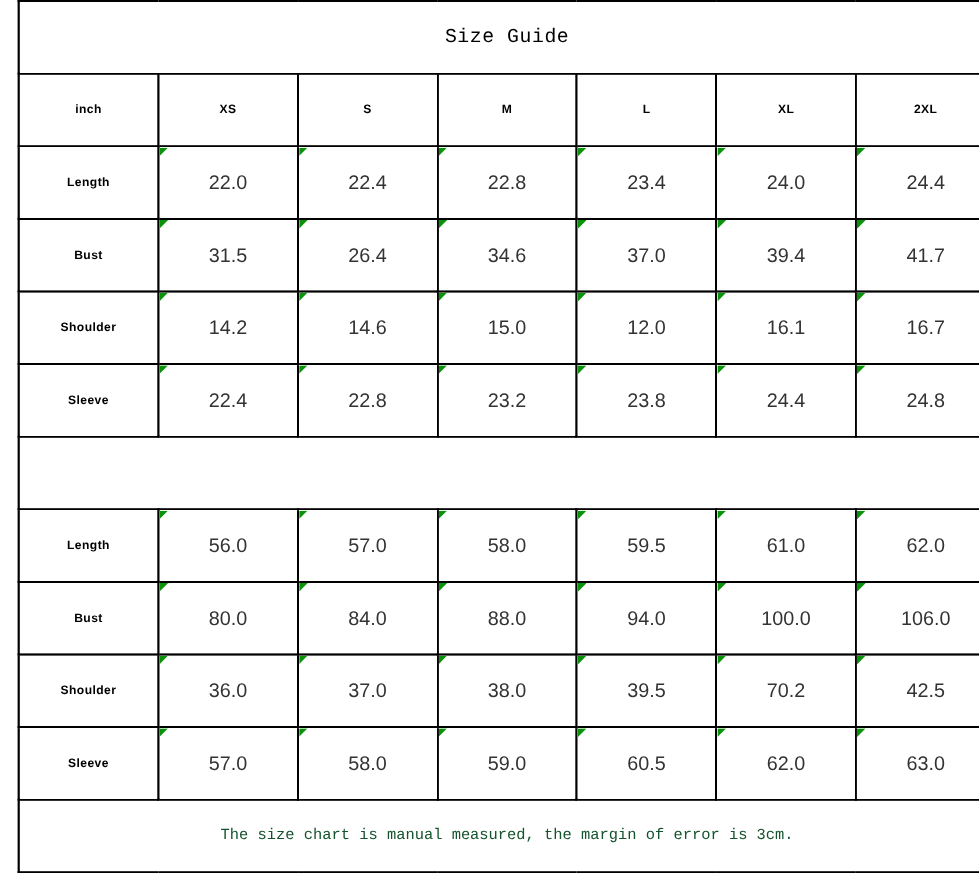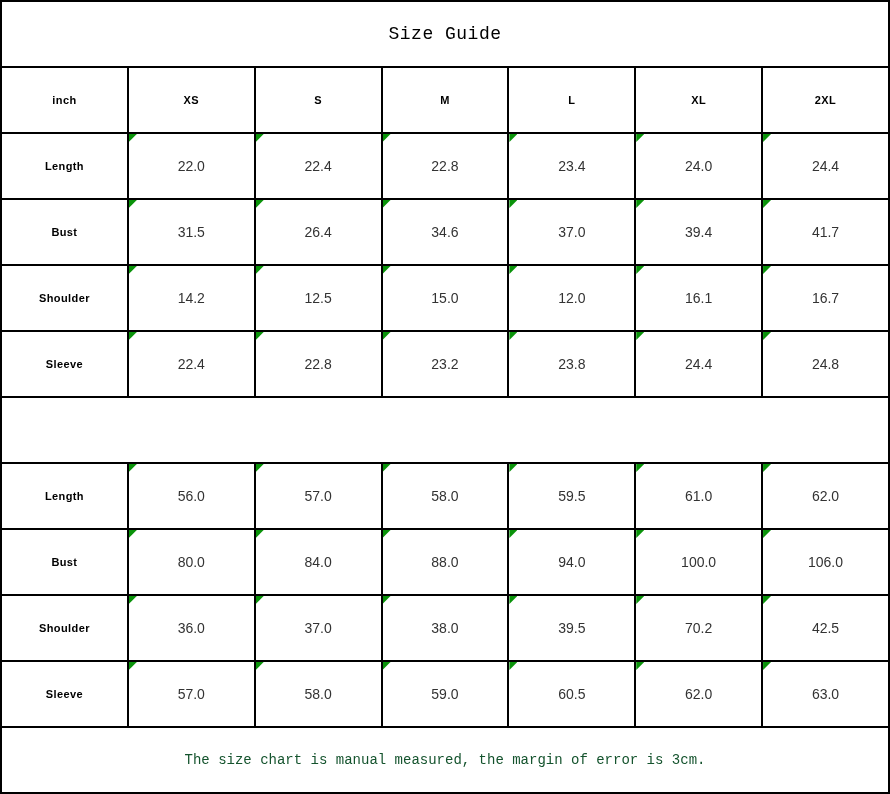--- a/index.html
+++ b/index.html
@@ -2,20 +2,21 @@
 <html style="--background: #ffffff; --border: #000000; --header-text: #000000; --data-text: #333333; --triangle-green: #0a930a;"><head>
 <meta charset="utf-8">
 <style>
   html, body { margin: 0; padding: 0; background: #fff; }
   .sheet {
     width: 751px;
     height: 794px;
     box-sizing: border-box;
     background: var(--background, #ffffff);
     font-family: "Liberation Sans", sans-serif;
+    margin-left: 16px;
   }
   table.size-table {
     width: 890px;
     height: 794px;
     border-collapse: collapse;
     table-layout: fixed;
     box-sizing: border-box;
   }
   table.size-table td {
     border: 2px solid var(--border, #000000);
@@ -33,21 +34,21 @@
     letter-spacing: 0.5px;
     color: #000;
   }
   .head {
     font-weight: bold;
     font-size: 11px;
     letter-spacing: 0.4px;
     color: var(--header-text, #000000);
   }
   .val {
-    font-size: 14px;
+    font-size: 18px;
     color: var(--data-text, #333333);
   }
   .tri {
     position: absolute;
     top: 0;
     left: 0;
     width: 8px;
     height: 8px;
     background: var(--triangle-green, #0a930a);
     clip-path: polygon(0 0, 100% 0, 0 100%);
@@ -105,21 +106,21 @@
     <td class="val"><span class="tri"></span><span>26.4</span></td>
     <td class="val"><span class="tri"></span><span>34.6</span></td>
     <td class="val"><span class="tri"></span><span>37.0</span></td>
     <td class="val"><span class="tri"></span><span>39.4</span></td>
     <td class="val"><span class="tri"></span><span>41.7</span></td>
   </tr>
 
   <tr>
     <td class="head">Shoulder</td>
     <td class="val"><span class="tri"></span><span>14.2</span></td>
-    <td class="val"><span class="tri"></span><span>12.5</span></td>
+    <td class="val"><span class="tri"></span><span>14.6</span></td>
     <td class="val"><span class="tri"></span><span>15.0</span></td>
     <td class="val"><span class="tri"></span><span>12.0</span></td>
     <td class="val"><span class="tri"></span><span>16.1</span></td>
     <td class="val"><span class="tri"></span><span>16.7</span></td>
   </tr>
 
   <tr>
     <td class="head">Sleeve</td>
     <td class="val"><span class="tri"></span><span>22.4</span></td>
     <td class="val"><span class="tri"></span><span>22.8</span></td>

